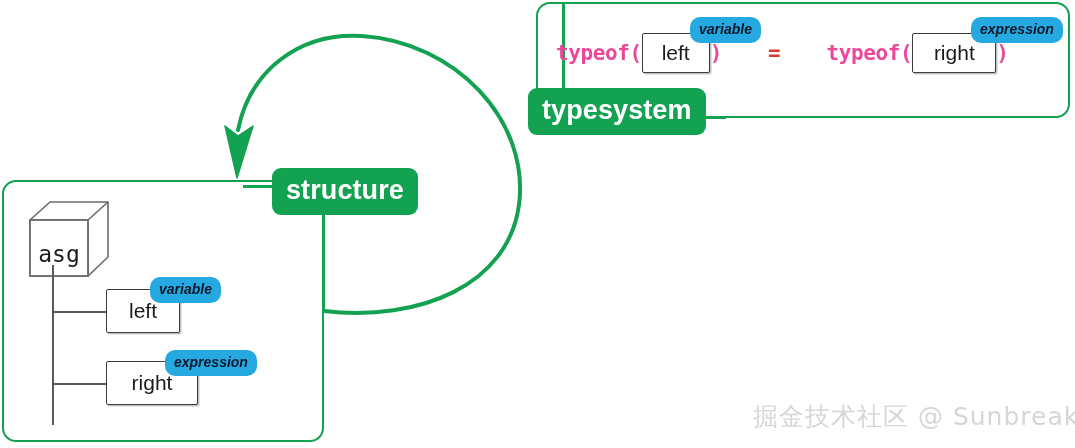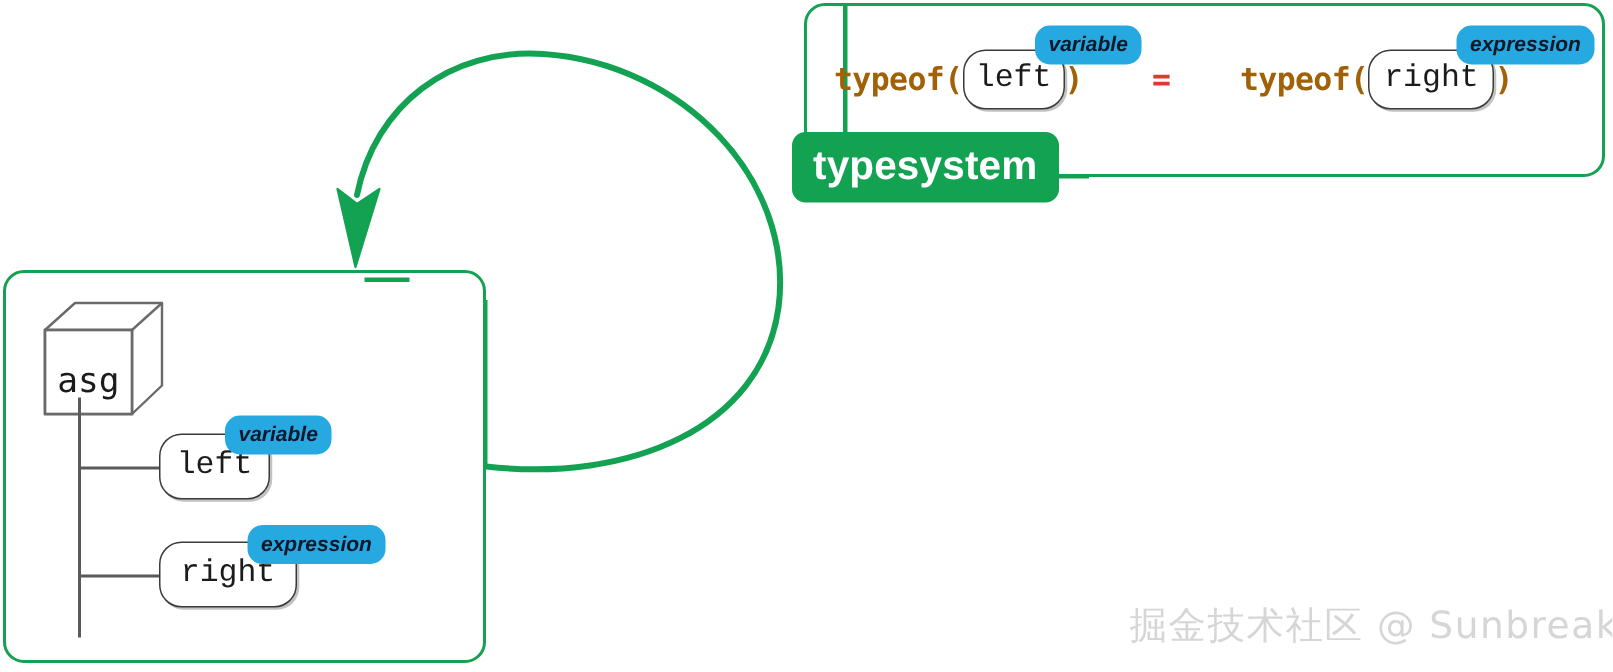--- a/index.html
+++ b/index.html
@@ -105,45 +105,45 @@
   
   #expr-row {
     position: absolute;
     left: 556px;
     top: 32px;
     display: flex;
     align-items: center;
     height: 42px;
   }
   .kw {
-    color: #a16207;
+    color: #ec4899;
     font-family: "DejaVu Sans Mono", monospace;
     font-weight: bold;
     font-size: 21px;
     letter-spacing: -0.4px;
   }
   .eq {
     color: #de3a30;
     font-family: "DejaVu Sans Mono", monospace;
     font-weight: bold;
     font-size: 21px;
     margin: 0 46px;
   }
 
   
   .node-box {
     position: relative;
     display: inline-flex;
     align-items: center;
     justify-content: center;
     border: 1.6px solid #3b3b3b;
-    border-radius: 15px;
+    border-radius: 2px;
     background: #ffffff;
     box-shadow: 1.5px 1.5px 0 rgba(120,120,120,0.45);
-    font-family: Liberation Mono, monospace;
+    font-family: Liberation Sans, sans-serif;
     font-size: 21px;
     color: #1b1b1b;
     padding: 5px 9px 6px 9px;
     box-sizing: border-box;
   }
   #expr-left-box  { width: 68px; height: 40px; }
   #expr-right-box { width: 84px; height: 40px; }
 
   
   .tag {
@@ -250,20 +250,21 @@
     <span class="node-box" id="expr-right-box">right</span>
     <span class="kw">)</span>
   </div>
 
   <div class="tag" id="tag-expr-left">variable</div>
   <div class="tag" id="tag-expr-right">expression</div>
 
   <div class="panel" id="structure-panel"></div>
   <div class="green-line" id="st-line-left"></div>
   <div class="green-line" id="st-line-down"></div>
+  <div class="pill" id="structure-label">structure</div>
 
   <svg id="cube" viewBox="0 0 82 78" xmlns="http://www.w3.org/2000/svg">
     <path d="M 2 20 L 22 2 L 80 2 L 80 57 L 60 76 L 2 76 Z" fill="#ffffff" stroke="#6a6a6a" stroke-width="1.6" stroke-linejoin="round"></path>
     <path d="M 2 20 L 60 20 L 60 76" fill="none" stroke="#6a6a6a" stroke-width="1.6"></path>
     <path d="M 60 20 L 80 2" fill="none" stroke="#6a6a6a" stroke-width="1.6"></path>
     <rect x="2" y="20" width="58" height="56" fill="#ffffff" stroke="#6a6a6a" stroke-width="1.8"></rect>
     <text x="31" y="55" text-anchor="middle" dominant-baseline="middle" font-family="DejaVu Sans Mono, monospace" font-size="23" fill="#1b1b1b">asg</text>
   </svg>
 
   <div class="tree-line" id="trunk"></div>

